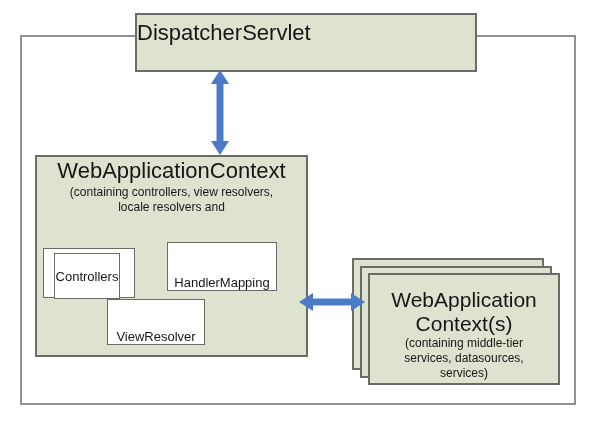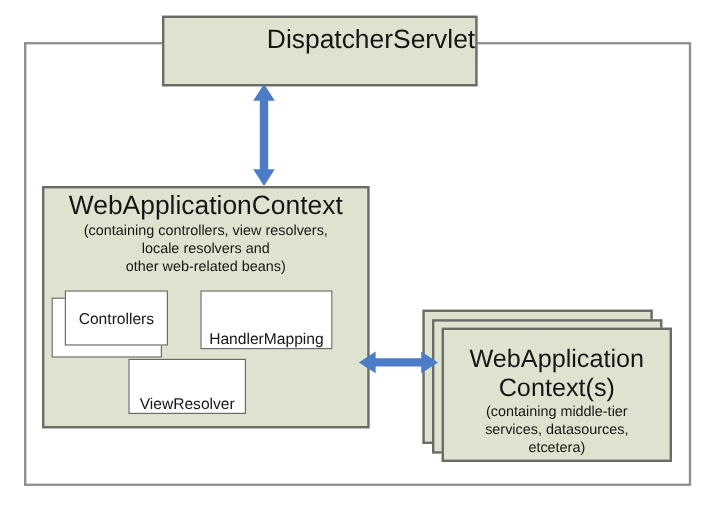--- a/index.html
+++ b/index.html
@@ -18,40 +18,40 @@
     border: 2px solid #8f9292;
     z-index: 1;
   }
 
   .green-box {
     background: #dee3cf;
     border: 2px solid #6c6c66;
   }
 
   #dispatcher-box {
-    left: 135px; top: 13px; width: 263px; height: 59px;
-    z-index: 2; text-align: right; padding-top: 5px;
+    left: 135px; top: 13px; width: 342px; height: 59px;
+    z-index: 2; text-align: left; padding-top: 5px;
   }
   .big-title { font-size: 22px; line-height: 26px; letter-spacing: 0px; }
   .sub-text  { font-size: 12px; line-height: 15px; }
 
   #webctx-box {
     left: 35px; top: 155px; width: 273px; height: 202px;
     z-index: 2; text-align: center; padding-top: 0;
   }
   #webctx-box .big-title { line-height: 28px; }
 
   .white-box {
     background: #ffffff;
     border: 1.5px solid #6c6c66;
     display: flex; align-items: center; justify-content: center;
     font-size: 13px;
   }
   #controllers-shadow { left: 43px;  top: 248px; width: 92px;  height: 50px; z-index: 3; }
-  #controllers-box    { left: 54px;  top: 242px; width: 86px;  height: 46px; z-index: 4; }
+  #controllers-box    { left: 54px;  top: 253px; width: 66px;  height: 46px; z-index: 4; }
   #handler-box        { left: 167px; top: 242px; width: 110px; height: 49px; z-index: 4; align-items: flex-end; }
   #viewresolver-box   { left: 107px; top: 299px; width: 98px;  height: 46px; z-index: 5; align-items: flex-end; }
 
   #stack-back2 { left: 352px; top: 258px; width: 192px; height: 112px; z-index: 2; }
   #stack-back1 { left: 360px; top: 266px; width: 192px; height: 112px; z-index: 3; }
   #stack-front {
     left: 368px; top: 273px; width: 192px; height: 112px;
     z-index: 4; text-align: center; padding-top: 13px;
   }
   #stack-front .big-title { font-size: 21px; line-height: 24px; }
@@ -66,21 +66,20 @@
   <div id="frame" class="abs"></div>
 
   <div id="dispatcher-box" class="abs green-box">
     <div class="big-title">DispatcherServlet</div>
   </div>
 
   <div id="webctx-box" class="abs green-box">
     <div class="big-title">WebApplicationContext</div>
     <div class="sub-text">(containing controllers, view resolvers,</div>
     <div class="sub-text">locale resolvers and</div>
-    <div class="sub-text">other web-related beans)</div>
   </div>
 
   <div id="controllers-shadow" class="abs white-box"></div>
   <div id="controllers-box" class="abs white-box">
     <span>Controllers</span>
   </div>
 
   <div id="handler-box" class="abs white-box">
     <span>HandlerMapping</span>
   </div>
@@ -89,21 +88,21 @@
     <span>ViewResolver</span>
   </div>
 
   <div id="stack-back2" class="abs green-box"></div>
   <div id="stack-back1" class="abs green-box"></div>
   <div id="stack-front" class="abs green-box">
     <div class="big-title">WebApplication</div>
     <div class="big-title">Context(s)</div>
     <div class="sub-text">(containing middle-tier</div>
     <div class="sub-text">services, datasources,</div>
-    <div class="sub-text">etcetera)</div>
+    <div class="sub-text">services)</div>
   </div>
 
   <svg id="arrow-layer" class="abs" width="600" height="426" viewBox="0 0 600 426" xmlns="http://www.w3.org/2000/svg">
     <g>
       <line x1="220" y1="82" x2="220" y2="143" stroke-width="7" stroke="#4a7cc8"></line>
       <polygon points="220,70 211,84 229,84" fill="#4a7cc8"></polygon>
       <polygon points="220,155 211,141 229,141" fill="#4a7cc8"></polygon>
     </g>
     <g>
       <line x1="311" y1="302" x2="353" y2="302" stroke-width="7" stroke="#4a7cc8"></line>

